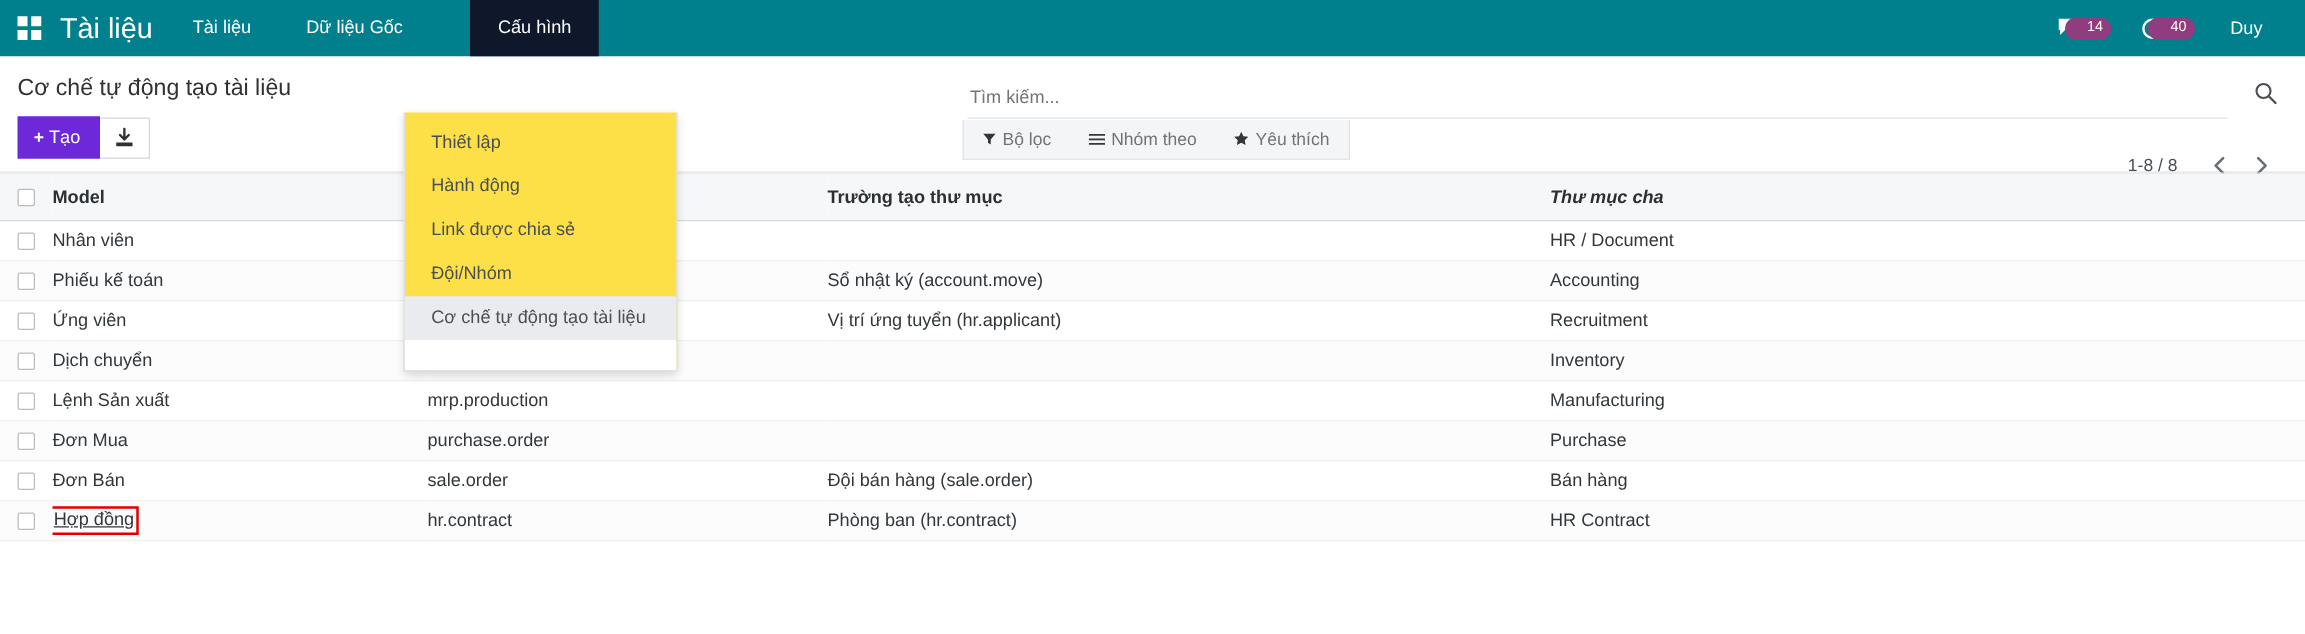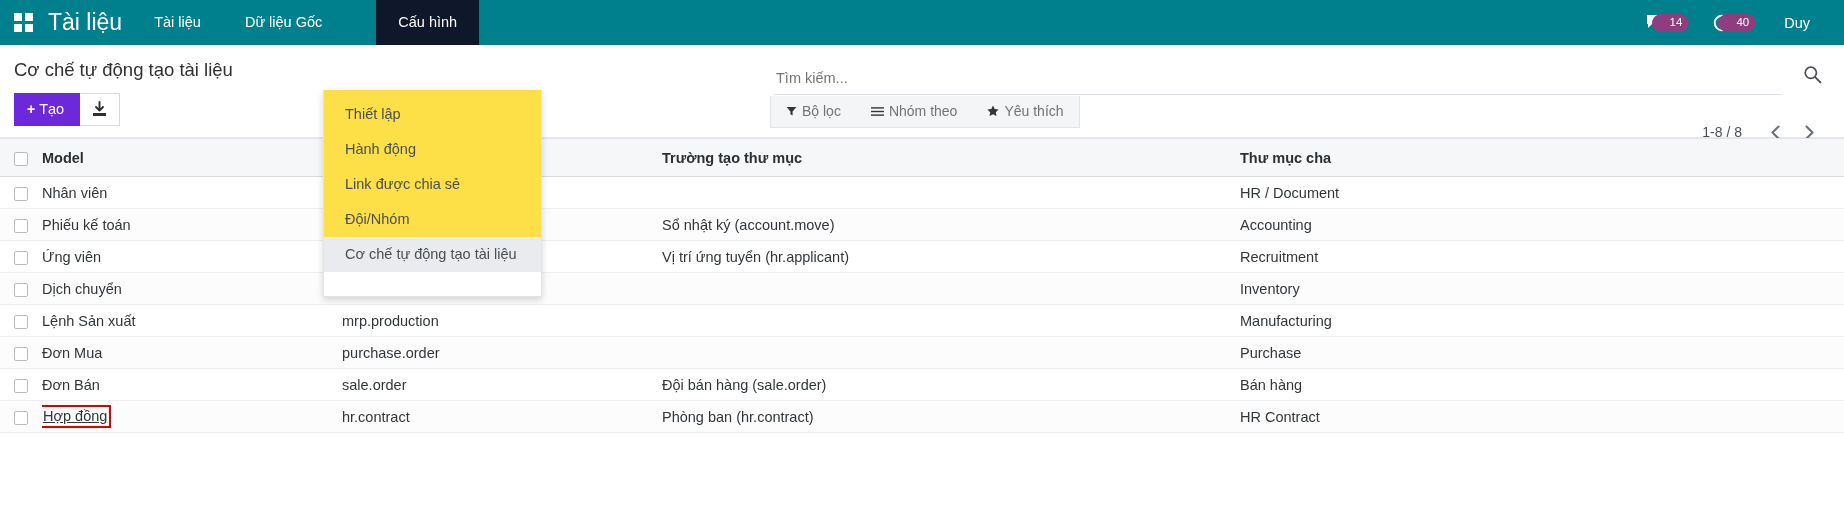--- a/index.html
+++ b/index.html
@@ -223,21 +223,21 @@
     text-align: left;
     padding: 10px 8px 10px 0;
     height: 38px;
     color: #2b3034;
     white-space: nowrap;
   }
   table.list thead th.c-check { width: 42px; padding-left: 14px; }
   table.list thead th.c-model { width: 300px; }
   table.list thead th.c-tech { width: 320px; }
   table.list thead th.c-field { width: 578px; }
-  table.list thead th.c-folder { width: auto; }
+  table.list thead th.c-folder { width: auto; font-style: italic; }
 
   table.list tbody td {
     border-bottom: 1px solid #eceef0;
     padding: 7px 8px 7px 0;
     height: 32px;
     vertical-align: middle;
     white-space: nowrap;
     overflow: hidden;
     text-overflow: ellipsis;
   }

